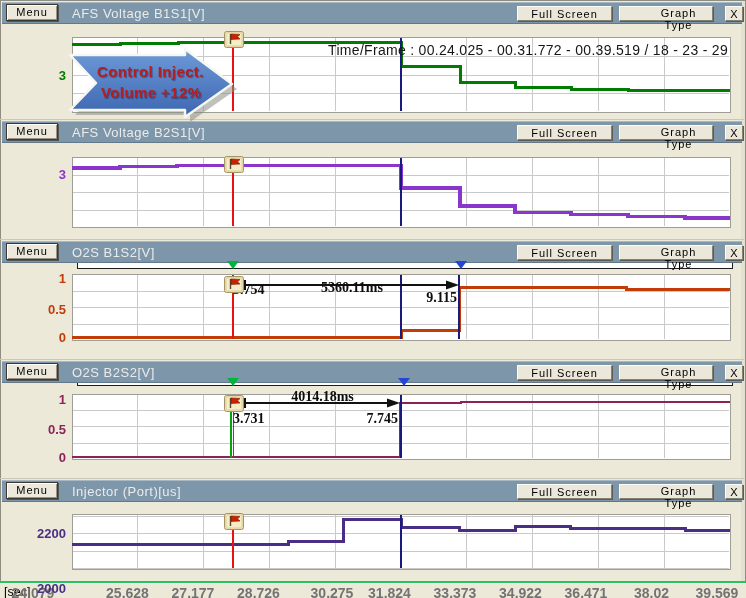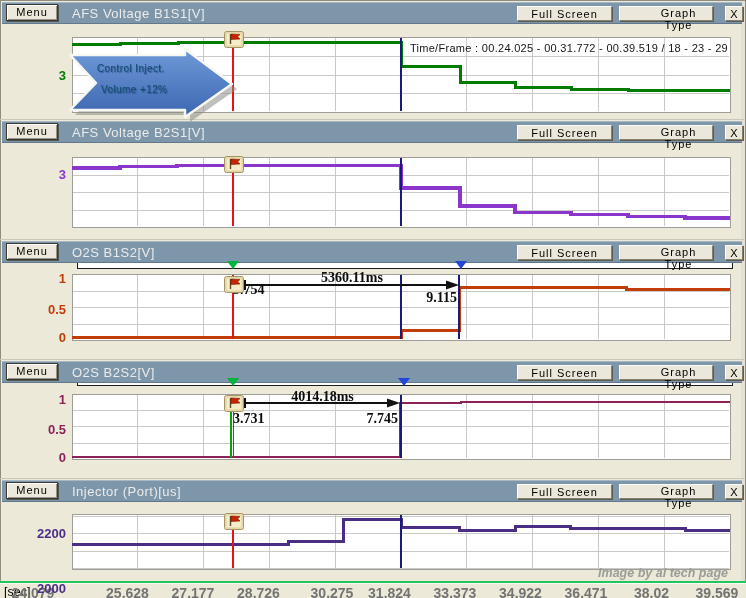--- a/index.html
+++ b/index.html
@@ -43,28 +43,28 @@
         font-size:13px;font-weight:bold;line-height:13px;z-index:3;}
   .flag{position:absolute;width:20px;height:17px;z-index:6;}
   .slider{position:absolute;left:77px;width:654px;height:5px;background:#fff;
           border:1px solid #1c1c1c;z-index:4;}
   .tri{position:absolute;width:0;height:0;border-left:6px solid transparent;
        border-right:6px solid transparent;z-index:5;}
   .tri-green{border-top:8px solid #00b43c;}
   .tri-blue{border-top:8px solid #2246d8;}
   .ms-label{position:absolute;font-family:"Liberation Serif",serif;font-weight:bold;
             font-size:14px;color:#0d0d0d;z-index:6;white-space:nowrap;}
-  .timeframe{position:absolute;right:16px;top:42px;font-size:11px;color:#161616;
+  .timeframe{position:absolute;right:16px;top:42px;font-size:14px;color:#161616;
              letter-spacing:.3px;z-index:4;}
   .watermark{position:absolute;right:16px;top:88px;font-size:12.5px;font-weight:bold;
              font-style:italic;color:#9c9c98;z-index:6;}
   .callout-svg{position:absolute;left:64px;top:44px;z-index:7;}
   .callout-t1{position:absolute;left:97px;top:63px;z-index:8;}
   .callout-t2{position:absolute;left:101px;top:84px;z-index:8;}
-  .callout-text{font-size:10px;font-weight:normal;color:#0c4a6e;letter-spacing:.4px;
+  .callout-text{font-size:15px;font-weight:bold;color:#b91c1c;letter-spacing:.4px;
                 text-shadow:1px 1px 1px rgba(20,30,80,.45);white-space:nowrap;}
   .axis{position:absolute;left:0;top:581px;width:746px;height:17px;background:#ece9d8;
         border-top:2px solid #22c55e;box-shadow:inset 0 1px 0 #fbfaf2;}
   .sec-label{position:absolute;left:4px;top:2px;font-size:12.5px;color:#000;}
   .tick{position:absolute;top:2px;width:64px;text-align:center;font-size:14px;color:#737373;white-space:nowrap;font-weight:bold;}
 </style>
 </head>
 <body>
 
 <div class="window">
@@ -175,21 +175,21 @@
         <line x1="245" y1="41" x2="245" y2="51" stroke="#111" stroke-width="1.5"></line>
         <polygon points="459,46 446,41.5 446,50.5" fill="#111" shape-rendering="auto"></polygon>
       </svg>
     <div class="titlebar">
       <button class="menu-btn">Menu</button>
       <span class="title">O2S B1S2[V]</span>
       <button class="tb-btn btn-fullscreen">Full Screen</button>
       <button class="tb-btn btn-graphtype">Graph Type</button>
       <button class="tb-btn btn-close">X</button>
     </div>
-  <span class="ms-label" style="left: 292px; top: 31px; width: 120px; text-align: center;">5360.11ms</span>
+  <span class="ms-label" style="left: 292px; top: 41px; width: 120px; text-align: center;">5360.11ms</span>
       <span class="ms-label" style="left: 233px; top: 43px;">3.754</span>
       <span class="ms-label" style="left: 409px; top: 51px; width: 48px; text-align: right;">9.115</span>
       <span class="ylab" style="top: 39px; color: rgb(194, 60, 8);">1</span>
       <span class="ylab" style="top: 70px; color: rgb(194, 60, 8);">0.5</span>
       <span class="ylab" style="top: 98px; color: rgb(194, 60, 8);">0</span>
       <div class="slider" style="top: 23px;"></div>
       <div class="tri tri-green" style="left: 227px; top: 22px;"></div>
       <div class="tri tri-blue" style="left: 455px; top: 22px;"></div>
       <div class="flag" style="left: 224px; top: 37px;"><svg width="20" height="17" viewBox="0 0 20 17">
           <rect x="0.5" y="0.5" width="19" height="16" rx="2" fill="#eedfae" stroke="#a59465"></rect>
@@ -266,21 +266,20 @@
         <line x1="233" y1="37" x2="233" y2="90" stroke="#e81212" stroke-width="2"></line>
         <line x1="401" y1="37" x2="401" y2="90" stroke="#1a1a7e" stroke-width="2"></line>
       </svg>
     <div class="titlebar">
       <button class="menu-btn">Menu</button>
       <span class="title">Injector (Port)[us]</span>
       <button class="tb-btn btn-fullscreen">Full Screen</button>
       <button class="tb-btn btn-graphtype">Graph Type</button>
       <button class="tb-btn btn-close">X</button>
     </div>
-    <span class="watermark">Image by al tech page</span>
   <span class="ylab" style="top: 55px; color: rgb(74, 45, 133);">2200</span>
       <span class="ylab" style="top: 90px; color: rgb(74, 45, 133); margin-top: 20px;">2000</span>
       <div class="flag" style="left: 224px; top: 35px;"><svg width="20" height="17" viewBox="0 0 20 17">
           <rect x="0.5" y="0.5" width="19" height="16" rx="2" fill="#eedfae" stroke="#a59465"></rect>
           <rect x="2" y="2" width="16" height="13" rx="1.5" fill="#f5ecc8" stroke="#d8c894" stroke-width="0.8"></rect>
           <line x1="6.5" y1="3" x2="6.5" y2="13" stroke="#5a4a30" stroke-width="1.4"></line>
           <polygon points="7,3 16,3.5 13.5,5.8 16,8 7,8.5" fill="#cc2200" stroke="#7a1400" stroke-width="0.6"></polygon>
         </svg></div>
     </section>
 

